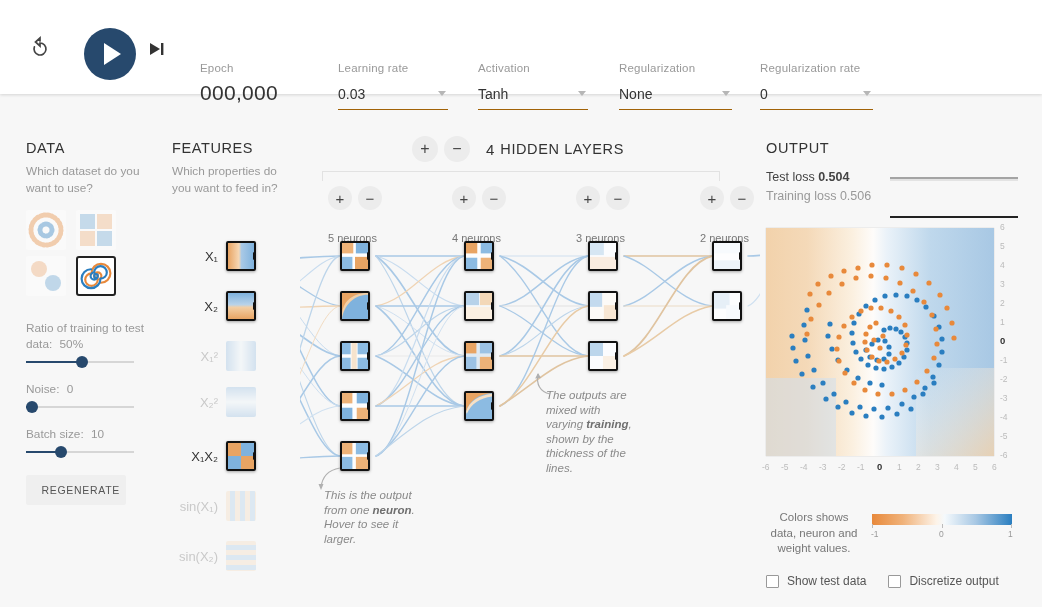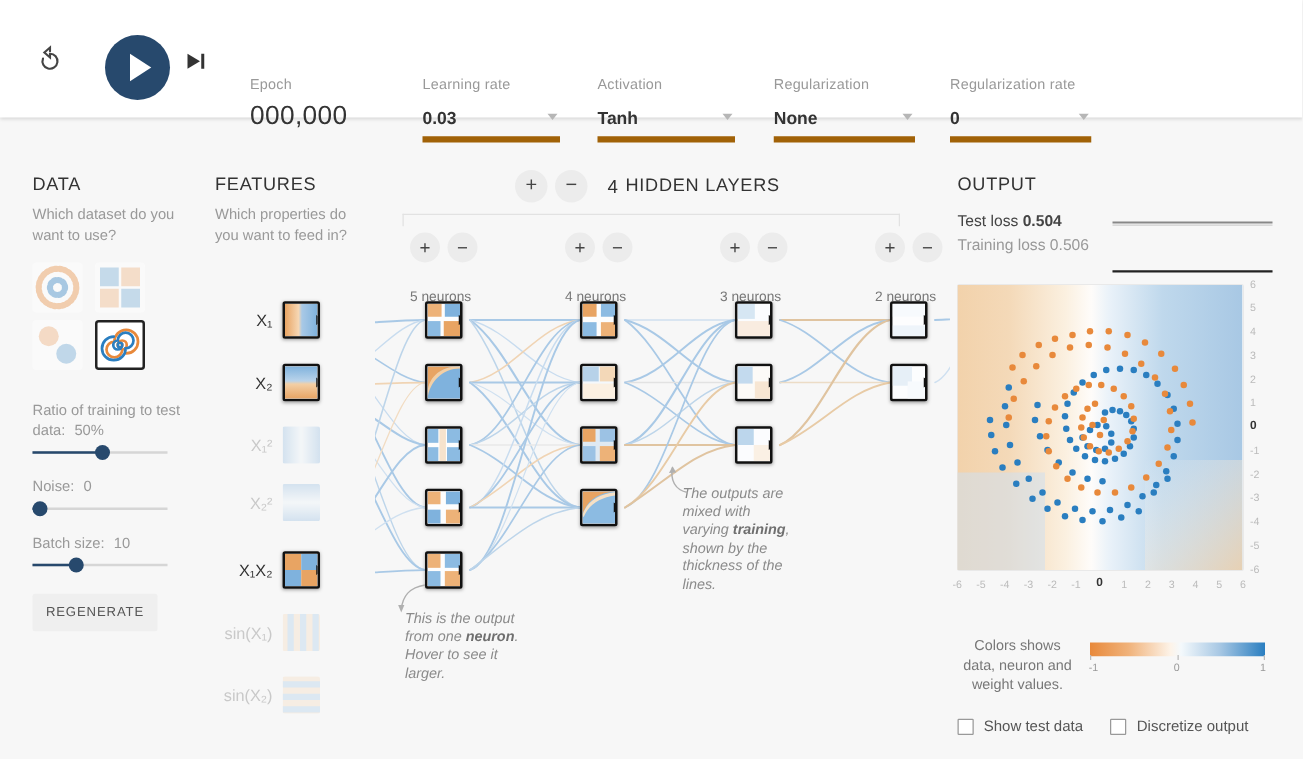--- a/index.html
+++ b/index.html
@@ -44,24 +44,23 @@
   .hfield .hlabel{
     font-size:11.5px;color:#999;letter-spacing:.2px;
     white-space:nowrap;line-height:14px;
   }
   .hvalue-big{
     font-size:21px;color:#333;margin-top:6px;letter-spacing:.3px;
     font-weight:400;white-space:nowrap;
   }
   .hselect{
     position:relative;margin-top:8px;
-    border-bottom:5px solid #a16207;
+    border-bottom:1px solid #a16207;
     height:26px;
     cursor:pointer;
-    font-weight:bold;
   }
   .hselect .sv{
     font-size:14px;color:#333;line-height:22px;white-space:nowrap;
   }
   .hselect .caret{
     position:absolute;right:2px;top:8px;
     width:0;height:0;
     border-left:4px solid transparent;
     border-right:4px solid transparent;
     border-top:5px solid #b6b6b6;
@@ -95,20 +94,21 @@
   .slider-fill{position:absolute;left:0;top:0;height:2px;background:#27496d;}
   .slider-knob{
     position:absolute;top:-5px;width:12px;height:12px;border-radius:50%;
     background:#27496d;
   }
   .regen-btn{
     margin-top:22px;width:100px;height:30px;background:#efefef;
     border:none;border-radius:2px;cursor:pointer;
     font-size:10.5px;letter-spacing:.7px;color:#555;
     font-family:"Liberation Sans", sans-serif;
+    text-align:right;
   }
 
   
   #features-panel{position:absolute;left:172px;top:140px;width:118px;}
   .feat-list{position:absolute;left:0;top:100px;}
   .feat-row{
     position:absolute;left:0;width:120px;height:32px;
     display:flex;align-items:center;
   }
   .feat-label{

